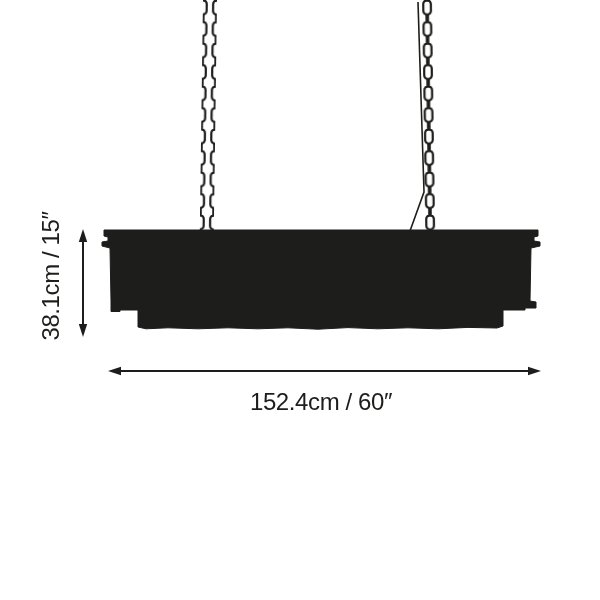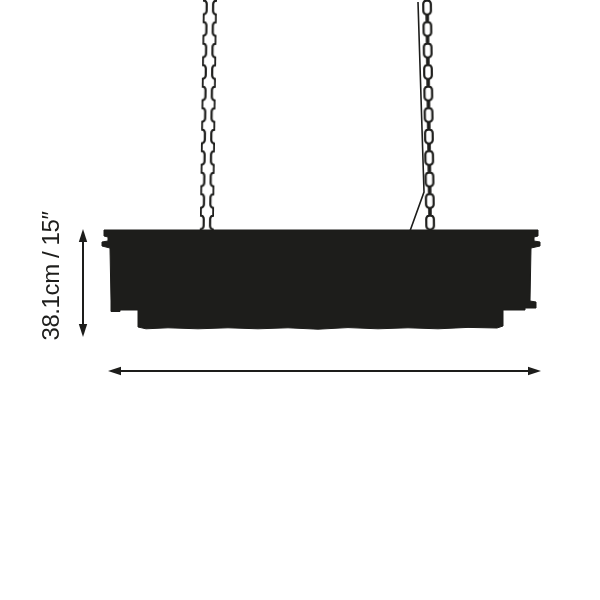--- a/index.html
+++ b/index.html
@@ -77,14 +77,15 @@
 
     <g stroke="#1d1d1b" fill="#1d1d1b">
       <line x1="119" y1="371" x2="530" y2="371" stroke-width="2"></line>
       <path d="M 108 371 L 121 366.8 L 121 375.2 Z" stroke="none"></path>
       <path d="M 541 371 L 528 366.8 L 528 375.2 Z" stroke="none"></path>
     </g>
   </svg>
 
   <div class="dim-label vertical">38.1cm / 15″</div>
 
+  <div class="dim-label horizontal">152.4cm / 60″</div>
 
 </div>
 
 </body></html>

